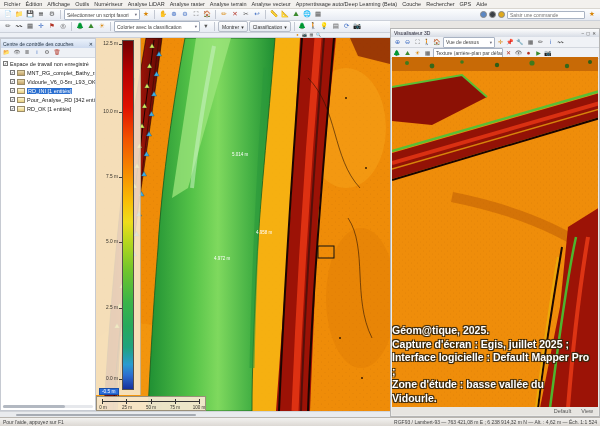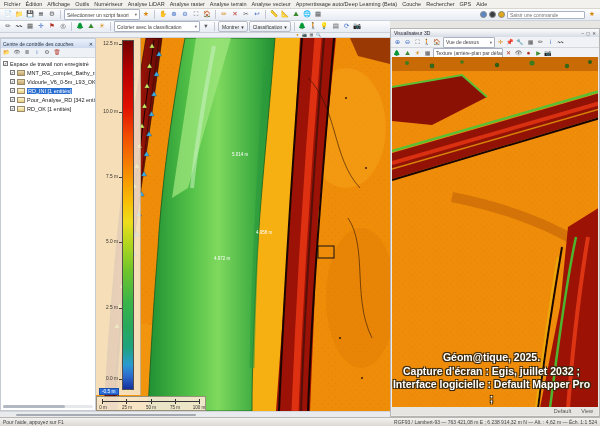--- a/index.html
+++ b/index.html
@@ -71,21 +71,21 @@
   
   #p3d{position:absolute;left:390px;top:28px;width:210px;height:389px;background:#ecebe8;
        border:1px solid #b5b5b5;box-sizing:border-box;z-index:5;}
   .p3d-title{height:8px;background:linear-gradient(#fdfdfd,#d7dce5);font-size:5px;color:#223;
              display:flex;justify-content:space-between;align-items:center;padding:0 3px;}
   .winbtns{display:flex;gap:2px;font-size:4.5px;color:#555;}
   .p3d-tb{height:10px;background:#f0f2f6;border-bottom:1px solid #d3d7de;display:flex;
           align-items:center;gap:1px;padding:0 2px;}
   .p3d-tb .tbtn{min-width:9px;height:9px;font-size:6px;}
   #p3dview{position:absolute;left:1px;right:1px;top:28px;bottom:9px;overflow:hidden;background:#ef8d0a;}
-  #credits{position:absolute;right:7px;bottom:2px;text-align:center;font-size:10.5px;line-height:1.28;
+  #credits{position:absolute;right:7px;bottom:2px;text-align:left;font-size:10.5px;line-height:1.28;
            color:#fff;font-weight:bold;
            text-shadow:-1px -1px 0 #3a2a10,1px -1px 0 #3a2a10,-1px 1px 0 #3a2a10,1px 1px 0 #3a2a10,0 0 2px #000;}
   .p3d-footer{position:absolute;left:1px;right:1px;bottom:1px;height:8px;background:#e7e5e1;
               display:flex;justify-content:flex-end;gap:10px;align-items:center;padding:0 5px;
               font-size:5.5px;color:#555;}
   
   #hscroll{position:absolute;left:0;top:411px;width:390px;height:6px;background:#e9ebee;border-top:1px solid #d1d4d9;box-sizing:border-box;}
   #hscroll .thumb{position:absolute;left:16px;top:2px;width:180px;height:2px;background:#a6abb3;border-radius:1px;}
   #statusbar{position:absolute;left:0;top:417px;width:600px;height:9px;
              background:linear-gradient(#f3f2f0,#dcd8d3);border-top:1px solid #b9b5af;
@@ -440,22 +440,23 @@
       <path d="M0,123 L208,61" stroke="#180400" stroke-width="2" fill="none"></path>
       <path d="M60,140 C120,152 170,172 208,200" stroke="#b35505" stroke-width="10" fill="none" opacity="0.45"></path>
       <polygon points="176,170 208,150 208,351 148,351 168,250" fill="#9c1306"></polygon>
       <path d="M184,180 C173,230 166,290 158,351" stroke="#4fb42e" stroke-width="2.5" fill="none"></path>
       <path d="M196,180 C186,240 180,300 176,351" stroke="#dd3414" stroke-width="4" fill="none"></path>
       <path d="M170,190 C160,250 152,300 146,351" stroke="#1c0a02" stroke-width="2" fill="none"></path>
       <path d="M166,200 C156,256 150,304 144,351" stroke="#eab10b" stroke-width="2" fill="none" opacity="0.8"></path>
     </svg>
     <div id="credits">
       <div>Géom@tique, 2025.</div>
-      <div>Capture d'écran : Egis, juillet 2032 ;</div>
+      <div>Capture d'écran : Egis, juillet 2025 ;</div>
       <div>Interface logicielle : Default Mapper Pro ;</div>
+      <div>Zone d'étude : basse vallée du Vidourle.</div>
     </div>
   </div>
 
   <div class="p3d-footer">
     <span>Default</span>
     <span>View</span>
   </div>
 </div>
 
 <div id="hscroll">

